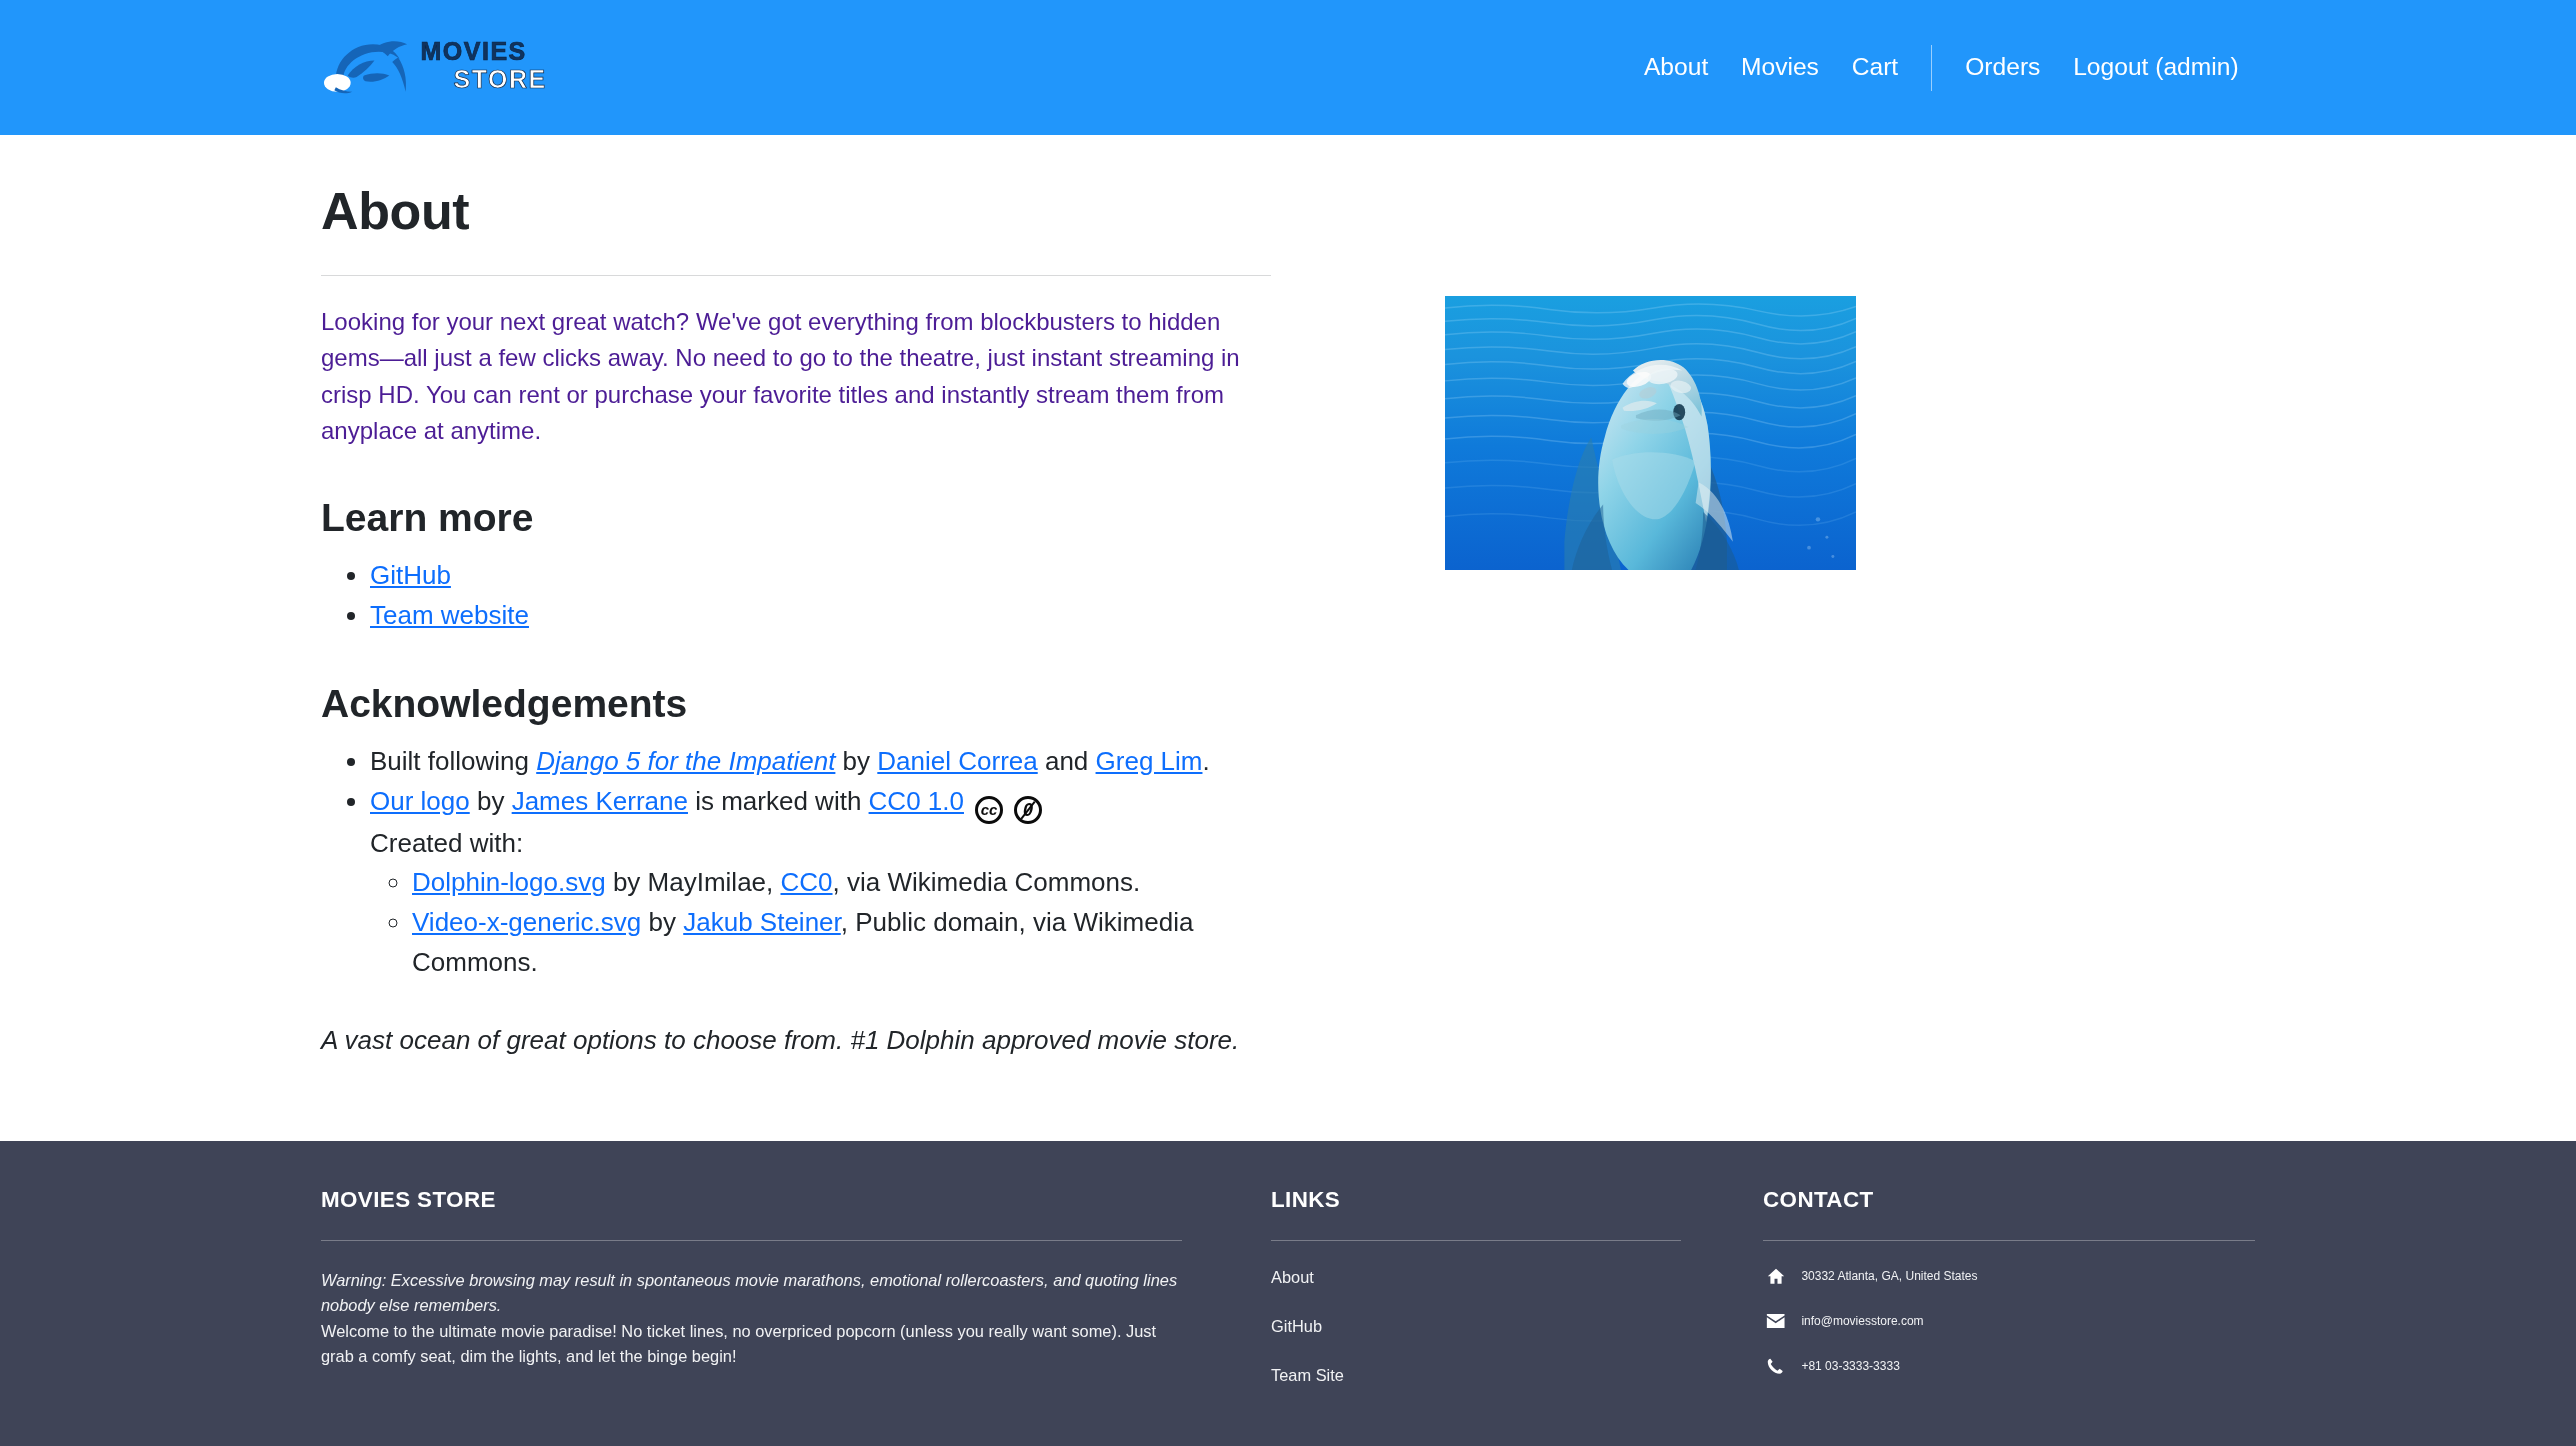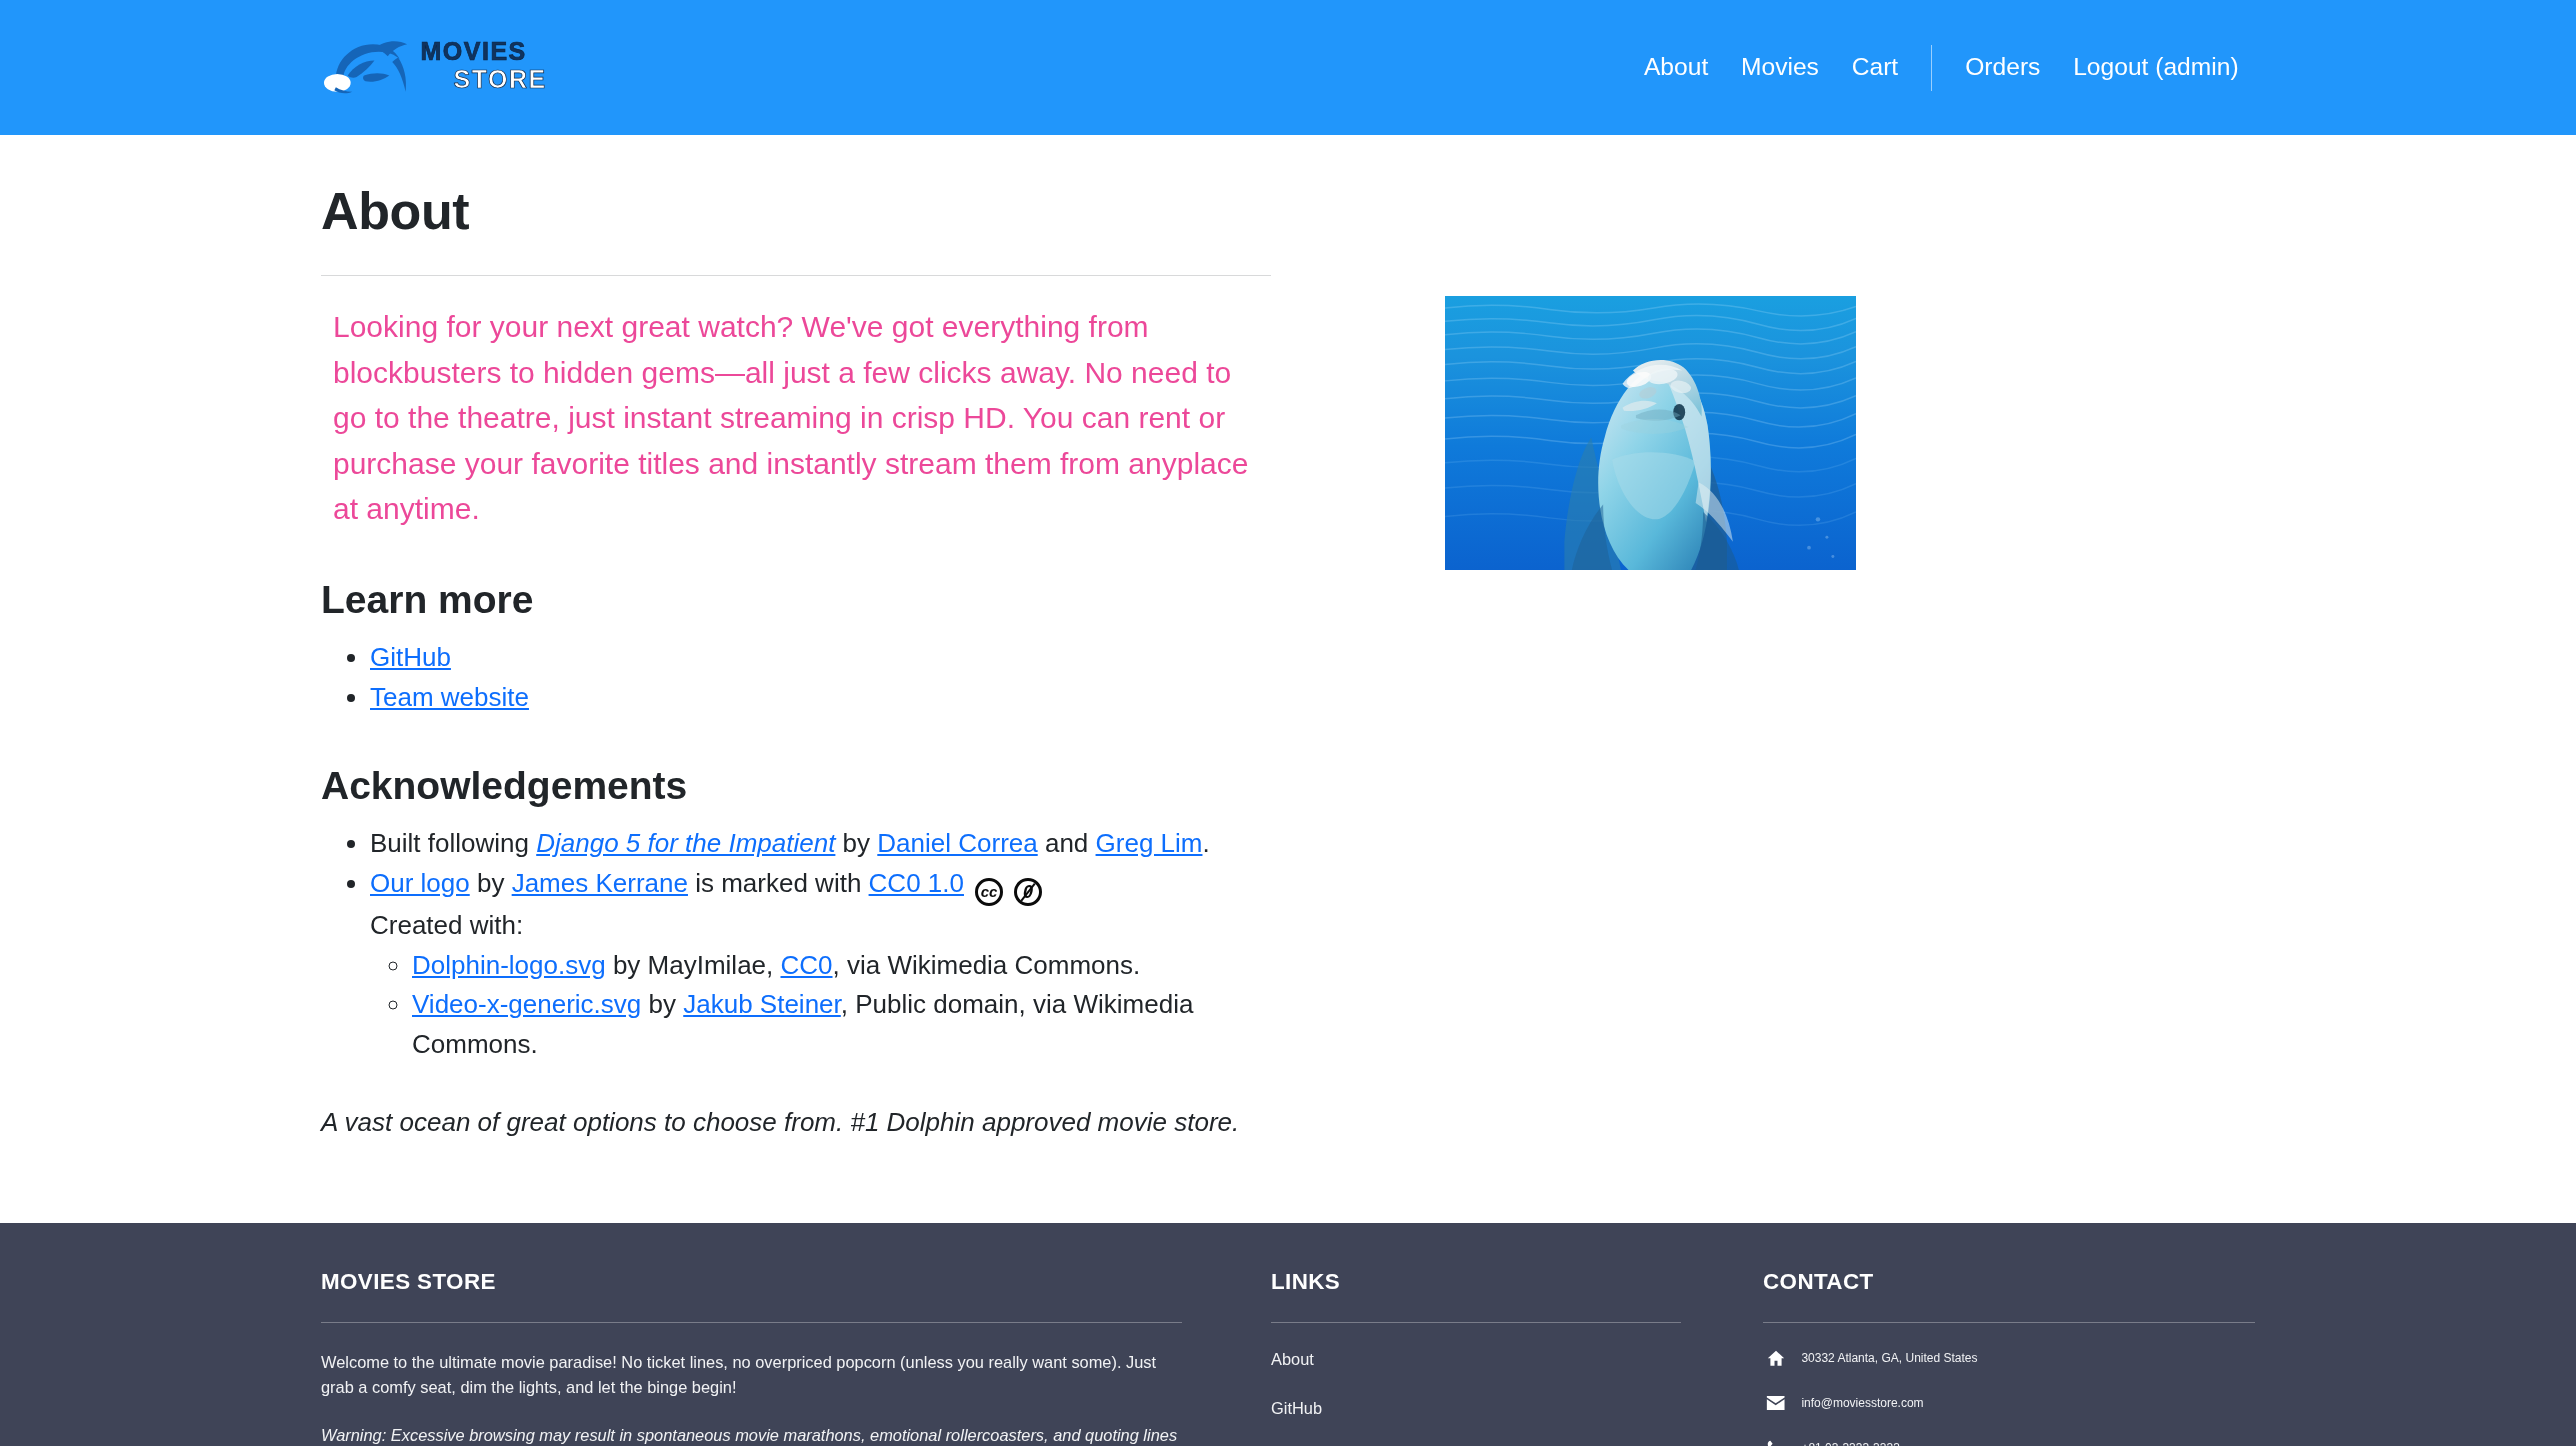--- a/index.html
+++ b/index.html
@@ -74,24 +74,24 @@
     letter-spacing: -0.4px;
     color: #212529;
   }
   .title-rule {
     border: 0;
     border-top: 1.5px solid #d8d9da;
     margin: 34px 0 28px 0;
     width: 950px;
   }
   p.lead {
-    font-size: 30px;
+    font-size: 24px;
     line-height: 1.52;
-    margin: 12px;
-    color: #ec4899;
+    margin: 0;
+    color: #4c1d95;
     max-width: 950px;
   }
   h2.section-title {
     font-size: 39px;
     font-weight: bold;
     margin: 46px 0 16.4px 0;
     color: #212529;
   }
   ul.plain {
     margin: 0;
@@ -372,22 +372,22 @@
         </g>
       </svg>
     </div>
   </div>
 </div>
 
 <div class="footer">
   <div class="fcol-1">
     <div class="f-title">MOVIES STORE</div>
     <hr class="f-rule">
+    <p class="f-text italic">Warning: Excessive browsing may result in spontaneous movie marathons, emotional rollercoasters, and quoting lines nobody else remembers.</p>
     <p class="f-text">Welcome to the ultimate movie paradise! No ticket lines, no overpriced popcorn (unless you really want some). Just grab a comfy seat, dim the lights, and let the binge begin!</p>
-    <p class="f-text italic">Warning: Excessive browsing may result in spontaneous movie marathons, emotional rollercoasters, and quoting lines nobody else remembers.</p>
   </div>
 
   <div class="fcol-2">
     <div class="f-title">LINKS</div>
     <hr class="f-rule">
     <a class="f-link">About</a>
     <a class="f-link">GitHub</a>
     <a class="f-link">Team Site</a>
   </div>
 

